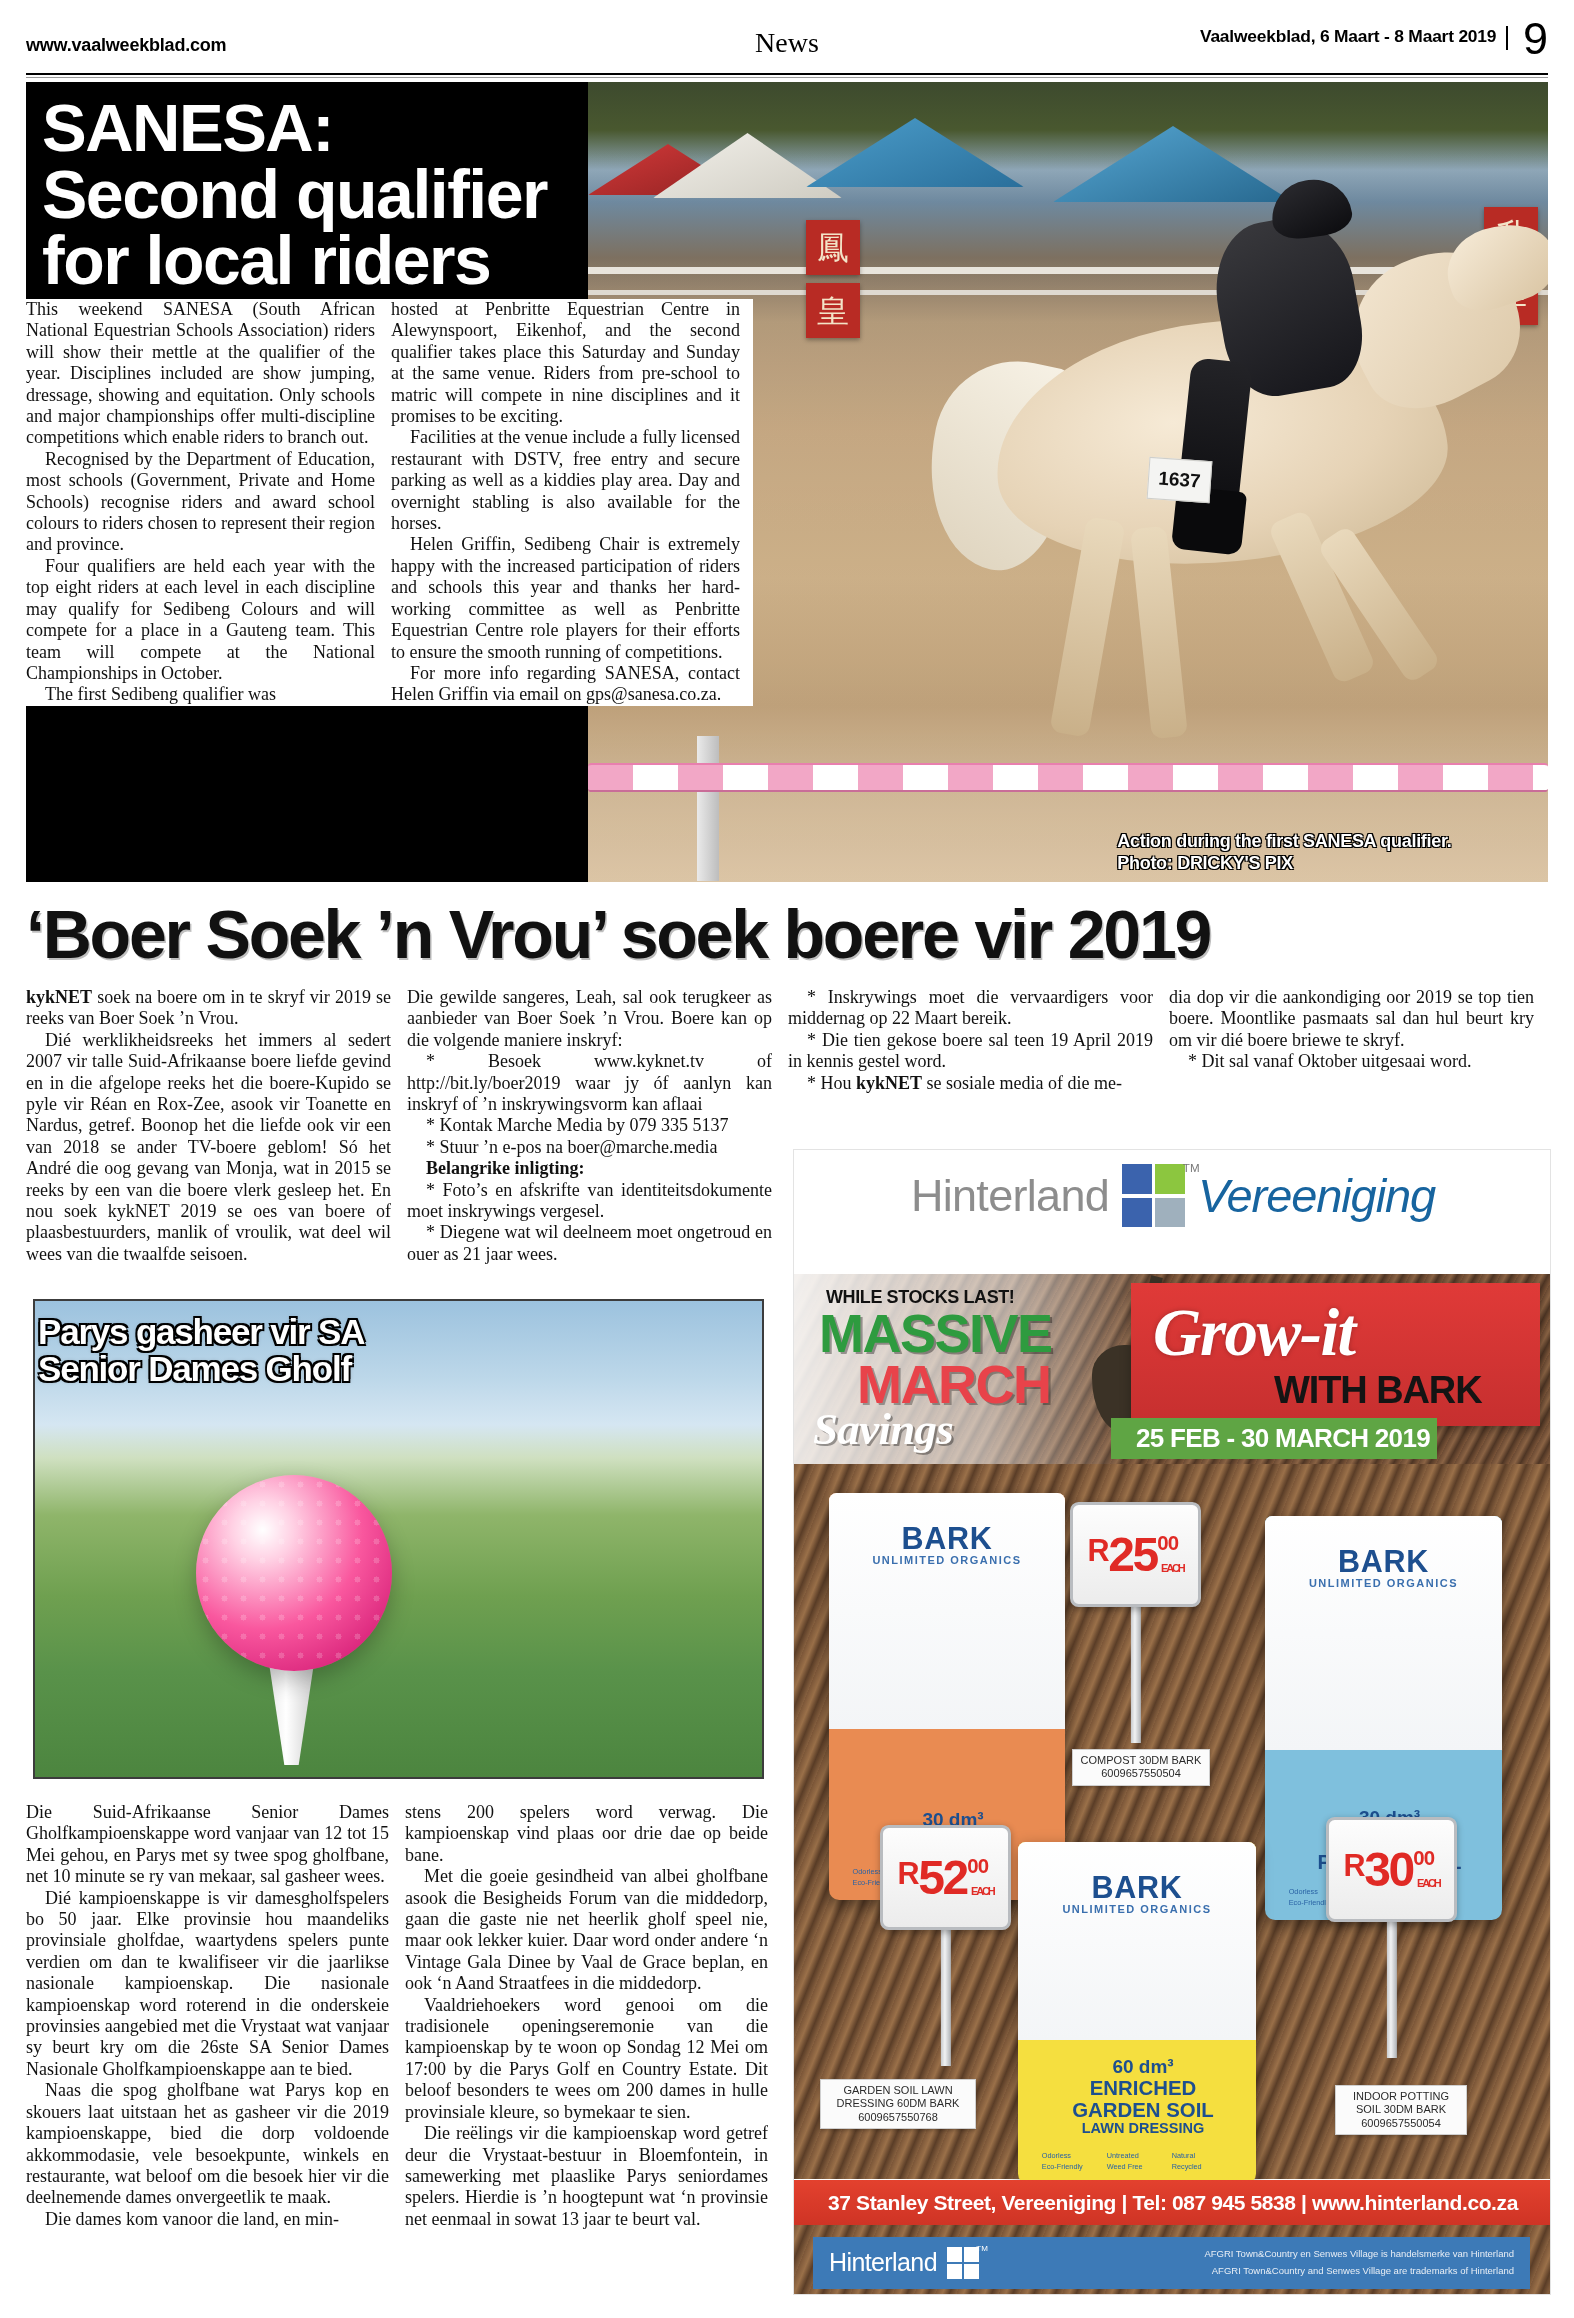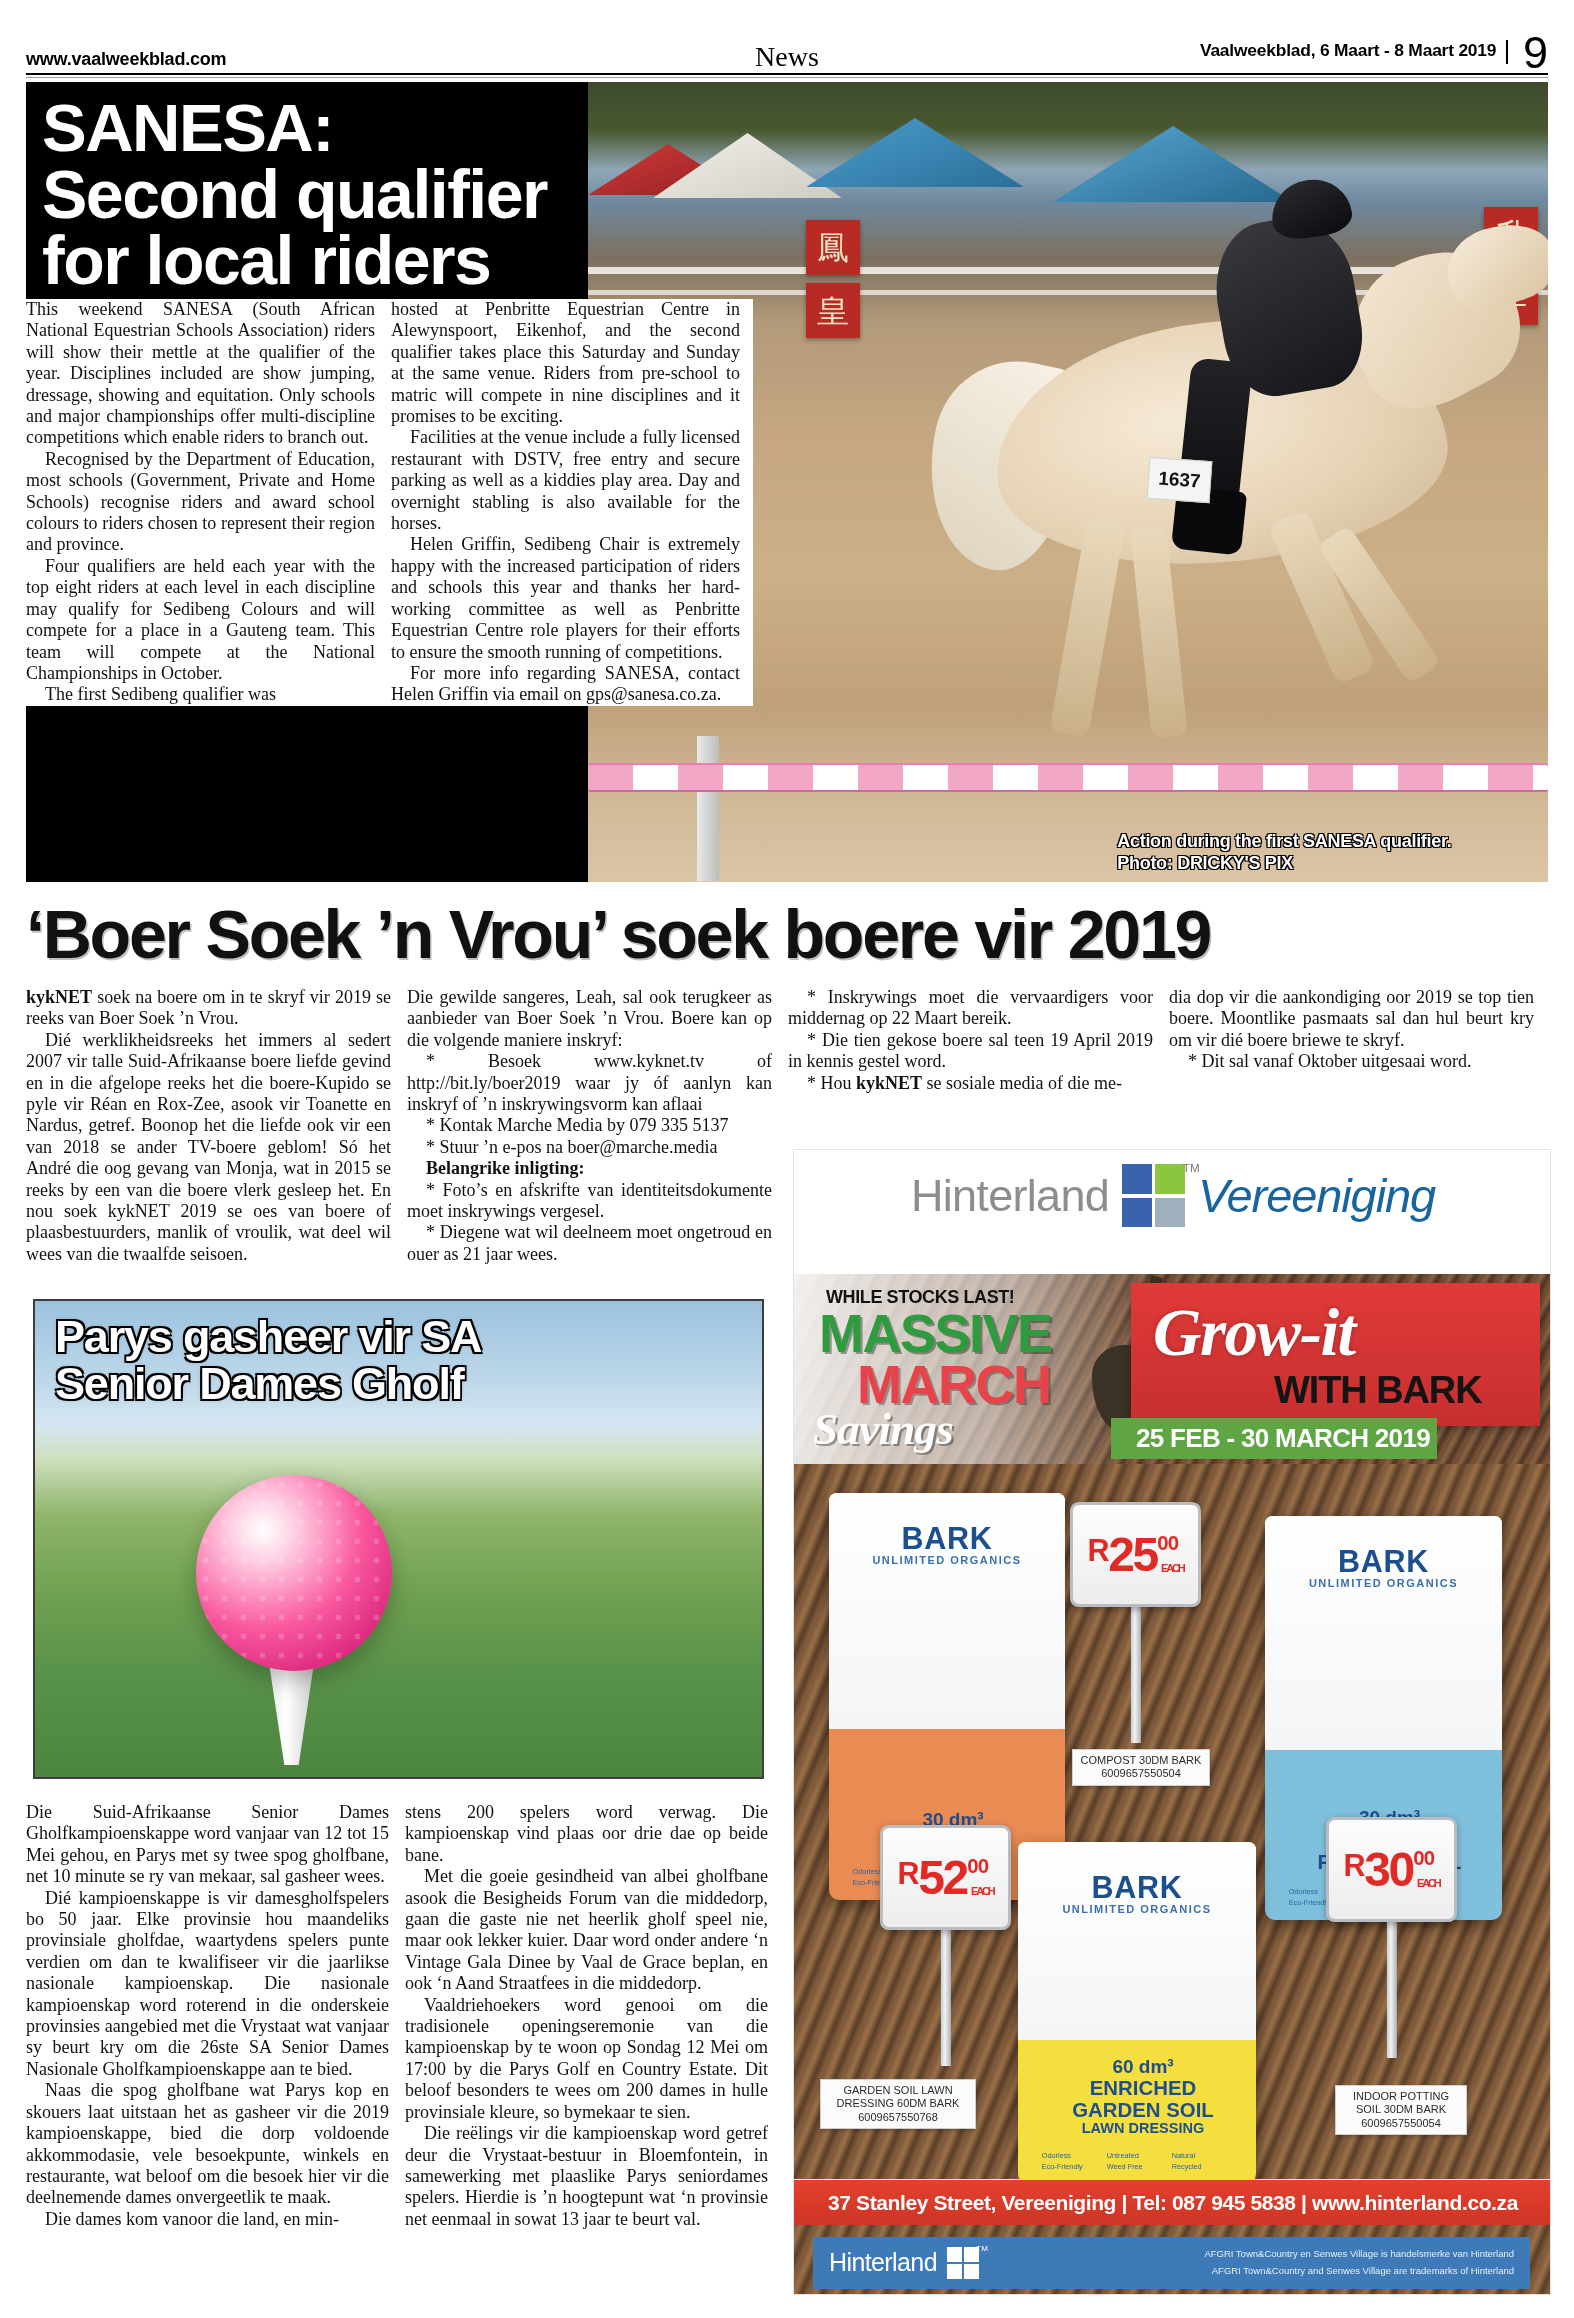--- a/index.html
+++ b/index.html
@@ -8,21 +8,21 @@
     width: 1574px;
     height: 2319px;
     position: relative;
     font-family: "Liberation Serif", serif;
     overflow: hidden;
   }
 
   
   .masthead {
     position: absolute;
-    left: 26px; top: 22px; width: 1522px; height: 51px;
+    left: 26px; top: 8px; width: 1522px; height: 51px;
     display: flex; align-items: flex-end; justify-content: space-between; gap: 36px;
   }
   .masthead-url {
     font-family: "Liberation Sans", sans-serif;
     font-size: 18px; font-weight: 700; color: #000;
     letter-spacing: -0.2px;
     padding-bottom: 2.9px;
   }
   .masthead-section {
     font-family: "Liberation Serif", serif;
@@ -252,23 +252,23 @@
     position: absolute; left: 33px; top: 1299px; width: 731px; height: 480px;
     border: 2.2px solid #3c3c3c;
     overflow: hidden;
     background:
       linear-gradient(to bottom,
         #9cc2de 0%, #bcd7e9 16%, #d5e6f2 26%,
         #cfe0c0 33%,
         #8fb56a 45%, #6fa050 62%, #59924a 78%, #4c853f 100%);
   }
   .golf-head {
-    position: absolute; left: 20px; top: 11.6px; width: 698px;
-    font-family: "Liberation Sans", sans-serif;
-    font-weight: 700; font-size: 45px; line-height: 1.06;
+    position: absolute; left: 3px; top: 11.6px; width: 698px;
+    font-family: "Liberation Sans", sans-serif;
+    font-weight: 700; font-size: 35px; line-height: 1.06;
     letter-spacing: -1.2px;
     color: #ffffff;
     text-shadow:
       -1.9px -1.9px 0 #000, 1.9px -1.9px 0 #000,
       -1.9px 1.9px 0 #000, 1.9px 1.9px 0 #000,
        0 0 5.8px rgba(0,0,0,0.35);
     z-index: 4;
   }
   .golf-ball {
     position: absolute; left: 161px; top: 174px; width: 196px; height: 196px;

